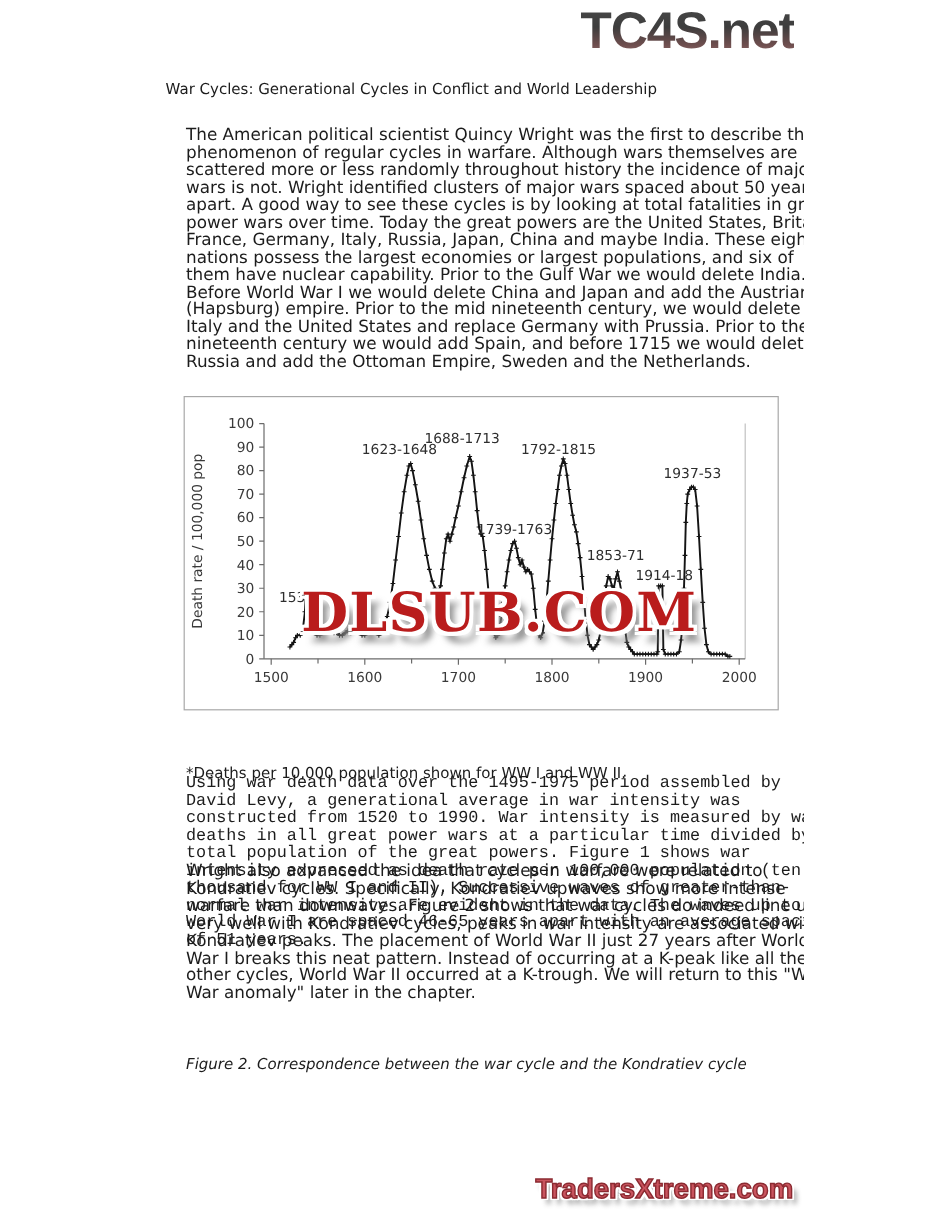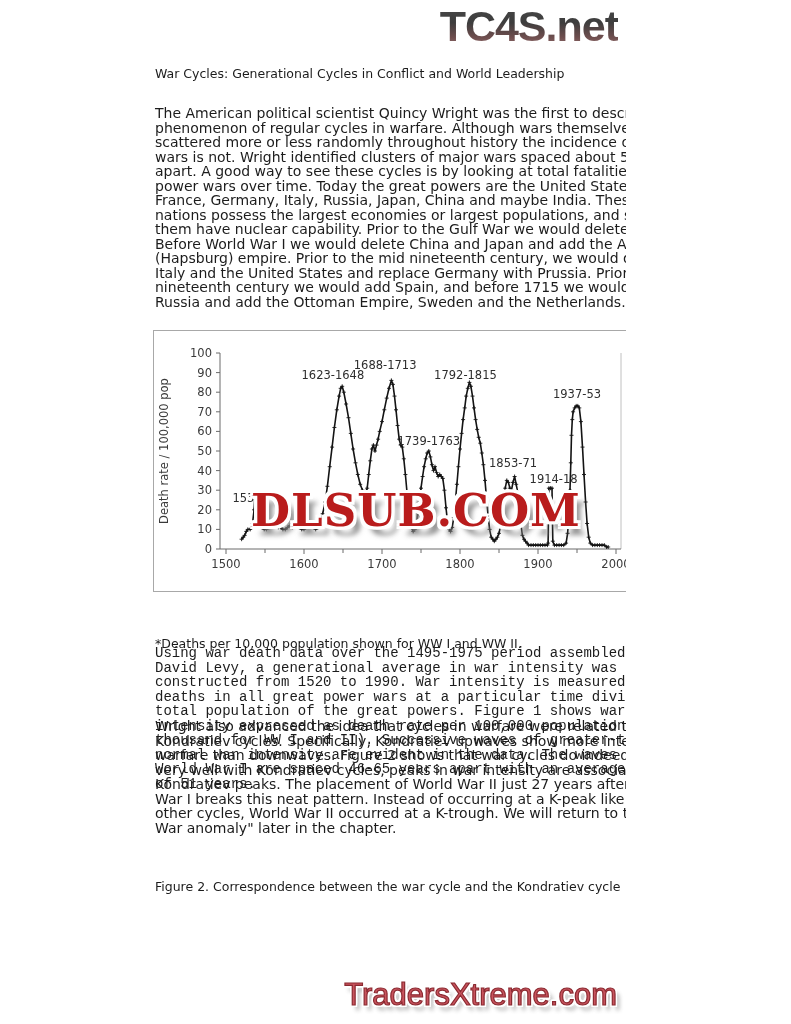--- a/index.html
+++ b/index.html
@@ -3,40 +3,41 @@
 <meta charset="utf-8">
 <style>
   html,body{margin:0;padding:0;background:#ffffff;}
   #page{
     position:relative;
     width:626px;height:1024px;
     background:#ffffff;
     font-family:"DejaVu Sans","Liberation Sans",sans-serif;
     color:#1c1c1c;
     overflow:hidden;
+    padding-left:44px;
   }
   
   .site-logo{
     position:absolute;top:2px;right:8px;
     font-family:"Liberation Sans",sans-serif;
     font-weight:bold;font-size:43px;letter-spacing:-1px;
     background:linear-gradient(180deg,#4a4a4a 0%,#3d3d3d 42%,#6e4e4e 72%,#a17878 100%);
     -webkit-background-clip:text;background-clip:text;
     color:transparent;
   }
   
-  .doc-title{position:absolute;left:155px;top:66px;font-size:12.5px;}
+  .doc-title{position:absolute;left:138px;top:66px;font-size:12.5px;}
   .para{position:absolute;left:155px;width:546px;font-size:14px;line-height:14.5px;}
   #para1{top:106px;}
   #para2{top:646px;font-family:Liberation Mono, monospace;}
   #para3{top:719px;}
   .caption{position:absolute;left:155px;font-size:12.5px;}
   #fig1-caption{top:296px;}
   #footnote{top:636px;}
-  #fig2-caption{top:879px;}
+  #fig2-caption{top:879px;font-style:italic;}
   
   .figure-box{
     position:absolute;left:153px;top:330px;
     width:494px;height:260px;
     border:1px solid #a8a8a8;background:#ffffff;
   }
   .figure-box svg{position:absolute;left:0;top:0;}
   .watermark{
     position:absolute;left:97px;top:153px;
     font-family:"DejaVu Serif","Liberation Serif",serif;
@@ -46,21 +47,21 @@
       -3px -3px 0 #fff, 3px -3px 0 #fff, -3px 3px 0 #fff, 3px 3px 0 #fff,
       -3px 0 0 #fff, 3px 0 0 #fff, 0 -3px 0 #fff, 0 3px 0 #fff,
       -2px -2px 0 #fff, 2px 2px 0 #fff,
       7px 9px 5px rgba(130,130,130,0.85);
     white-space:nowrap;
   }
   
   .footer-logo{
     position:absolute;top:977px;right:9px;
     font-family:"Liberation Sans",sans-serif;
-    font-weight:normal;font-size:31px;letter-spacing:0px;
+    font-weight:bold;font-size:23px;letter-spacing:0px;
     color:#c9545e;
     -webkit-text-stroke:1.2px #8b2a31;
     text-shadow:
       -2px -2px 0 #fff, 2px -2px 0 #fff, -2px 2px 0 #fff, 2px 2px 0 #fff,
       -2px 0 0 #fff, 2px 0 0 #fff, 0 -2px 0 #fff, 0 2px 0 #fff,
       4px 5px 4px rgba(150,150,150,0.9);
     white-space:nowrap;
   }
 </style>
 </head>

